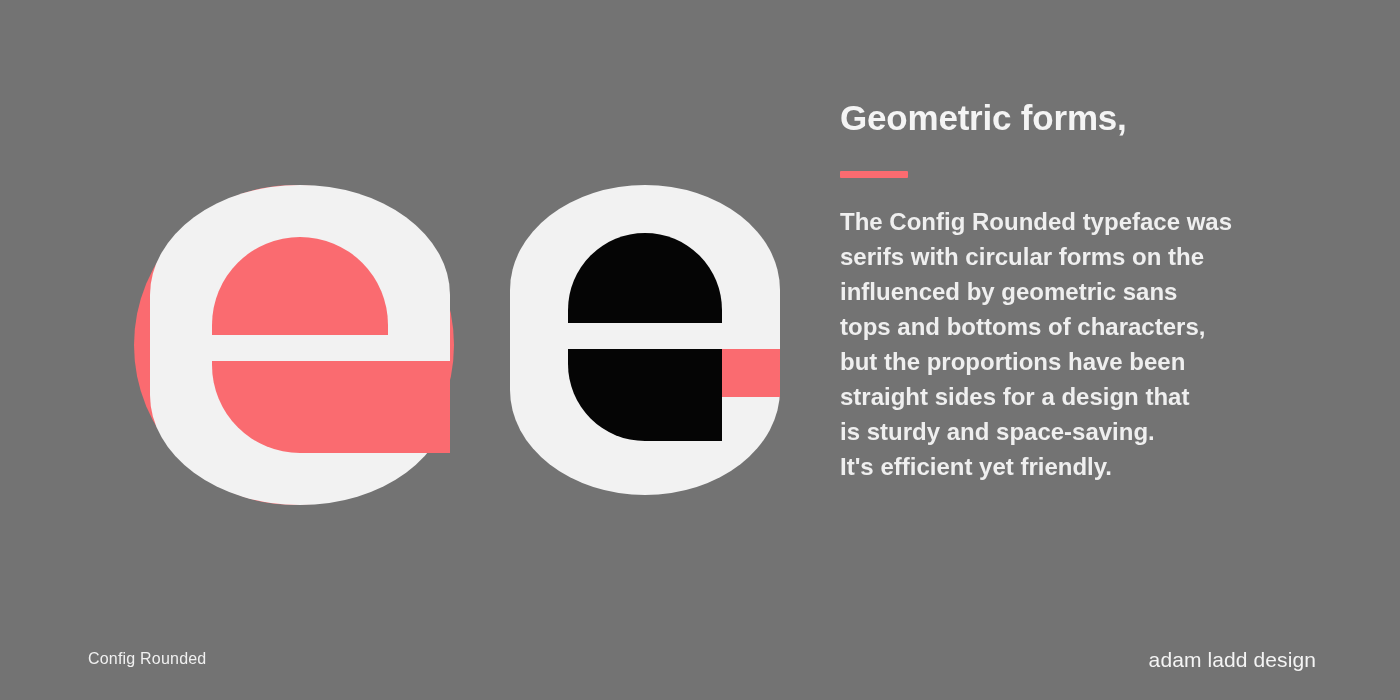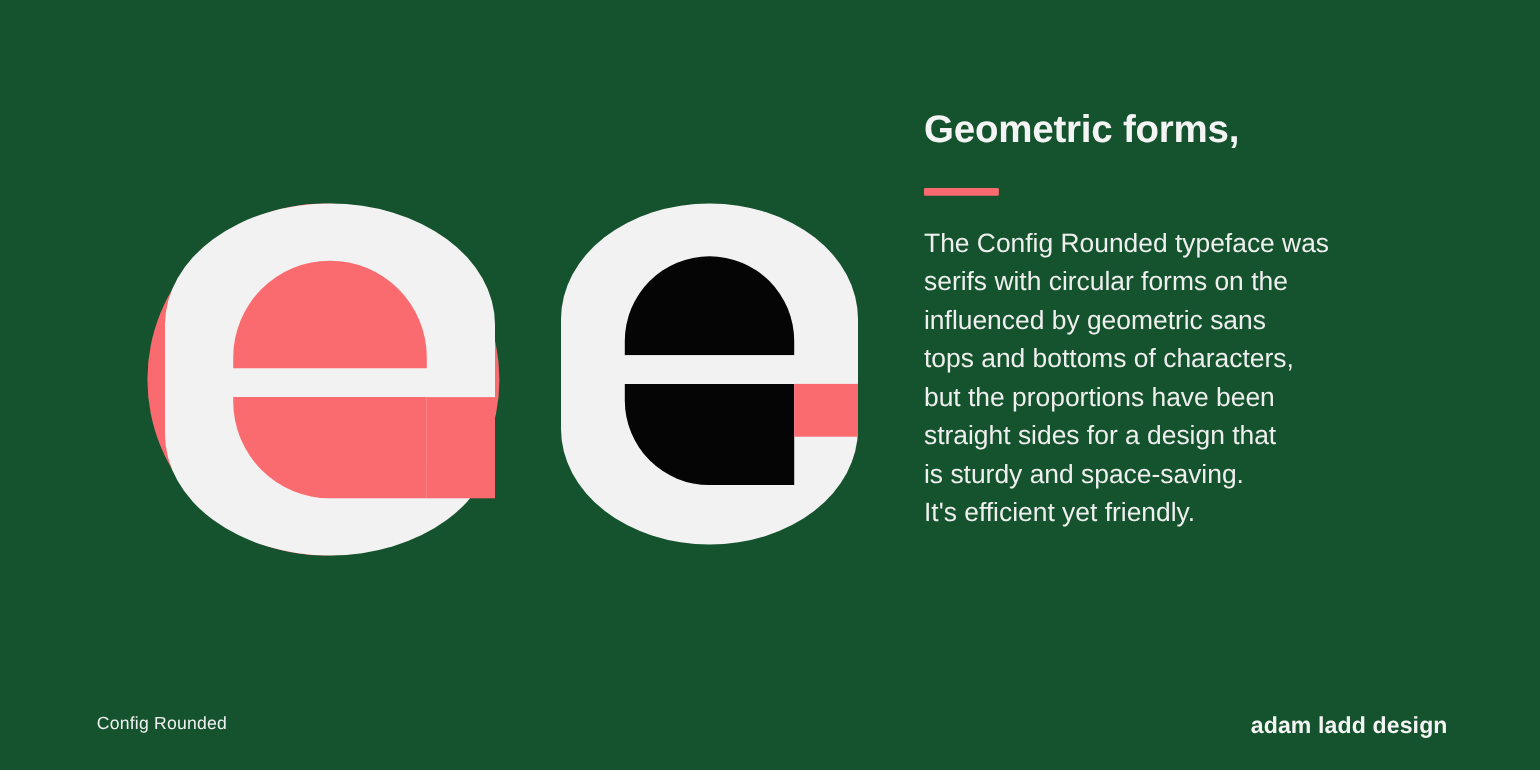--- a/index.html
+++ b/index.html
@@ -11,21 +11,21 @@
     width: 1400px;
     height: 700px;
     overflow: hidden;
     font-family: "Liberation Sans", sans-serif;
     color: #f2f2f2;
     position: relative;
   }
   .stage {
     position: absolute;
     inset: 0;
-    background: #14532d;
+    background: #737373;
   }
 
   
   .specimen {
     position: absolute;
     left: 0;
     top: 0;
     width: 800px;
     height: 700px;
   }
@@ -166,40 +166,40 @@
     height: 7px;
     background: #fa6b70;
     margin: 30px 0 26px 0;
     border-radius: 1px;
   }
   .body-copy {
     font-size: 24px;
     line-height: 35px;
     color: #efefef;
     margin: 0;
-    font-weight: 400;
+    font-weight: 700;
   }
   .body-copy .ln { display: block; }
 
   
   .footer-left {
     position: absolute;
     left: 88px;
     bottom: 32px;
     font-size: 16px;
     font-weight: normal;
     letter-spacing: 0.2px;
     color: #f0f0f0;
   }
   .footer-right {
     position: absolute;
     right: 84px;
     bottom: 28px;
     font-size: 21px;
-    font-weight: bold;
+    font-weight: normal;
     letter-spacing: 0.1px;
     color: #f4f4f4;
   }
 </style>
 </head>
 <body>
 
 <div class="stage">
 
   <div class="specimen">

